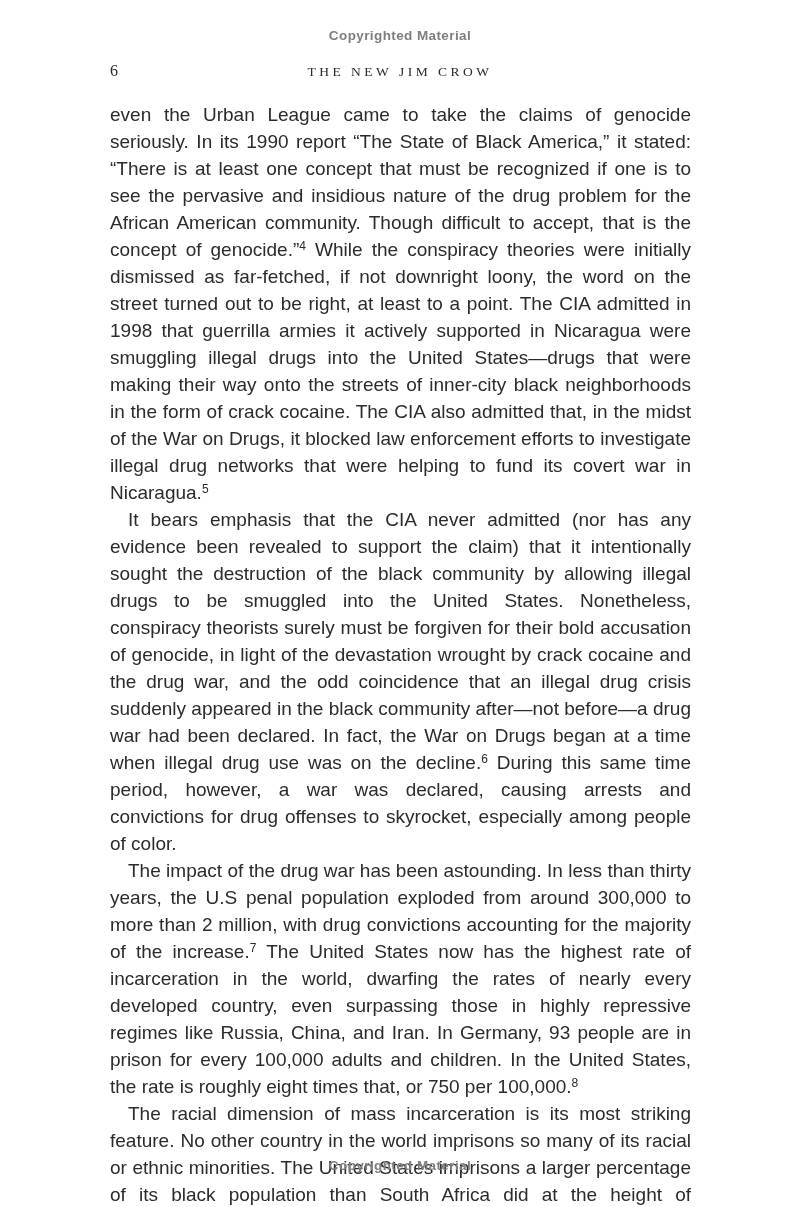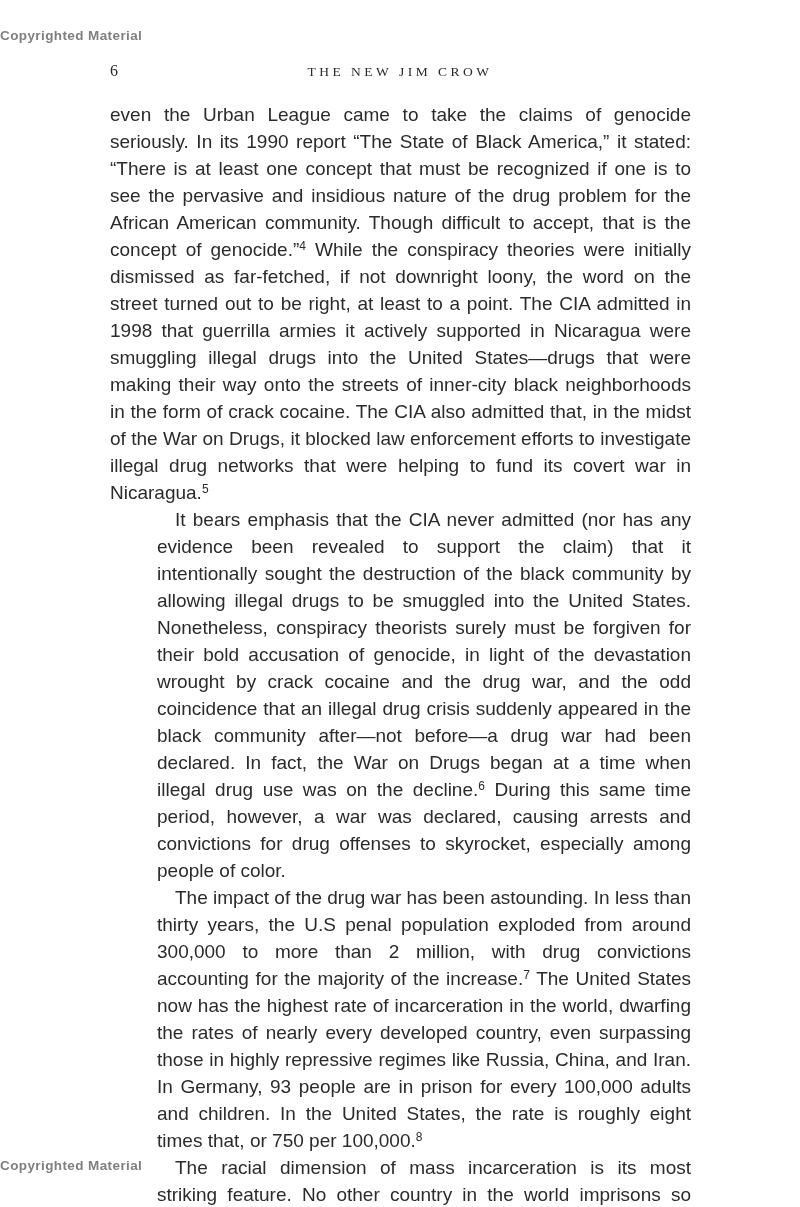--- a/index.html
+++ b/index.html
@@ -14,20 +14,21 @@
     width: 800px;
     height: 1207px;
     background: var(--bg-color);
     overflow: hidden;
     font-family: "Liberation Serif", serif;
   }
   .copyright {
     position: absolute;
     left: 0;
     width: 100%;
+    text-align: center;
     font-family: "Liberation Sans", sans-serif;
     font-weight: bold;
     font-size: 13.5px;
     letter-spacing: 0.4px;
     color: var(--muted-color);
   }
   .copyright.top { top: 28px; }
   .copyright.bottom { top: 1158px; }
   .running-header {
     position: absolute;
@@ -57,21 +58,21 @@
     top: 101px;
     left: 110px;
     width: 581px;
     font-family: Liberation Sans, sans-serif;
     font-size: 19px;
     line-height: 27px;
     color: var(--text-color);
     text-align: justify;
   }
   .para { text-align: justify; }
-  .para.indent { text-indent: 18px; margin-left: 47px; }
+  .para.indent { text-indent: 18px; }
   .para sup {
     font-size: 12px;
     line-height: 0;
     vertical-align: 6px;
   }
 </style>
 </head>
 <body>
 
 <div class="page">

